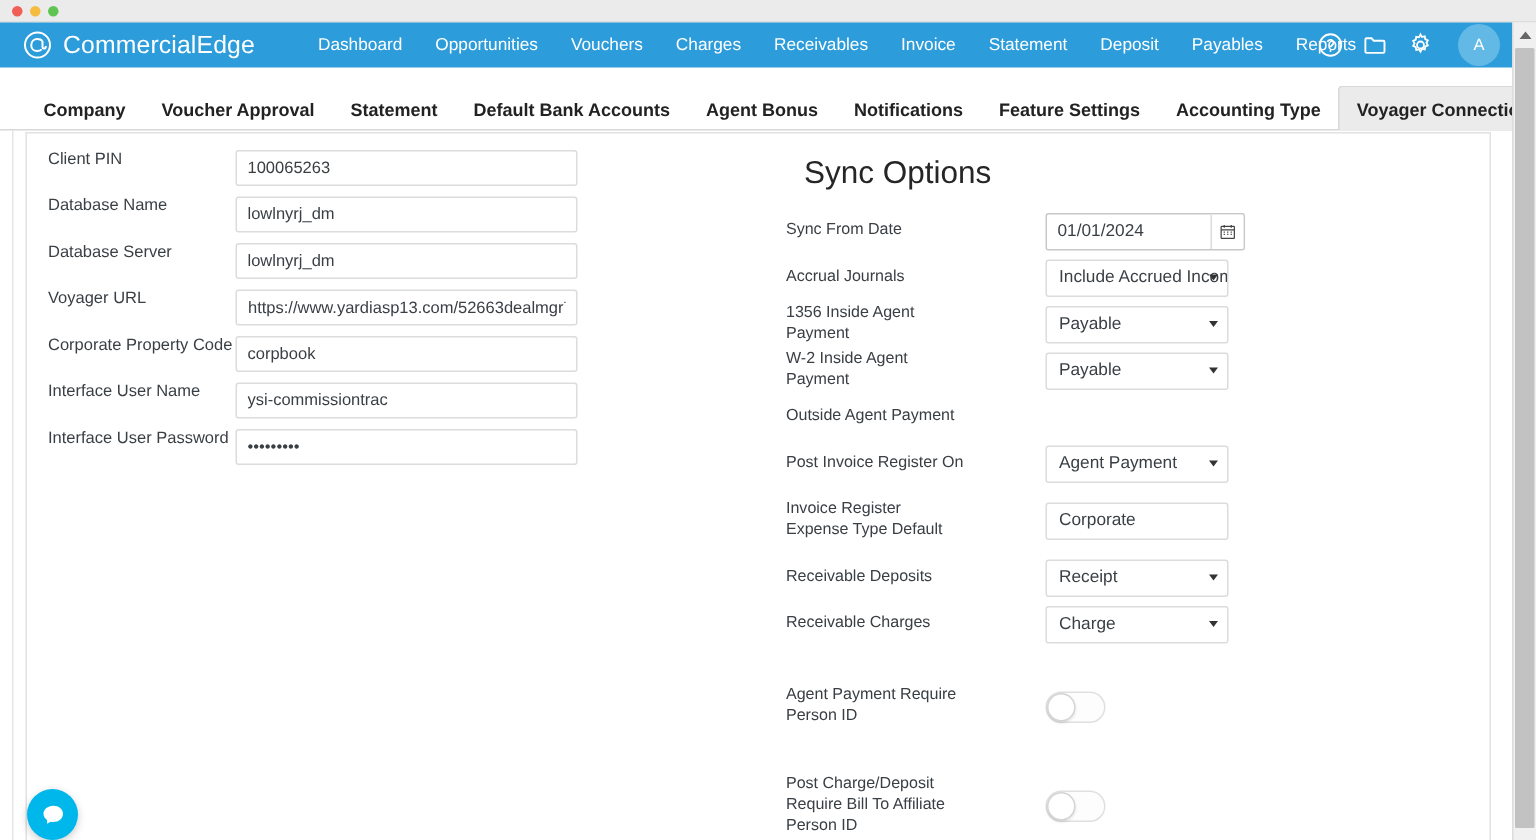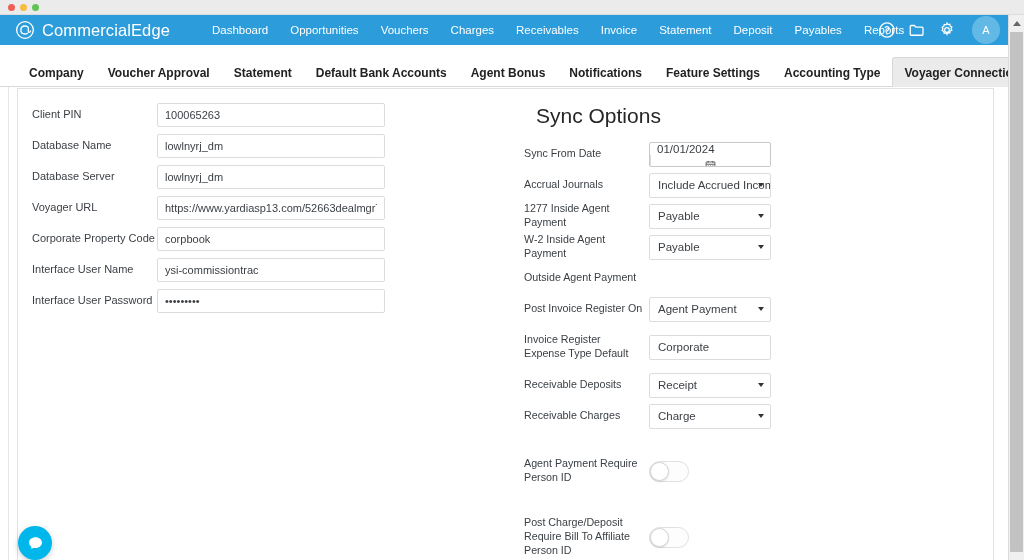--- a/index.html
+++ b/index.html
@@ -153,21 +153,21 @@
 
   
   .left-col {
     position: absolute;
     top: 0; left: 0;
     width: 380px;
     padding-top: 11px;
   }
   .frow {
     display: flex;
-    align-items: center;
+    align-items: flex-start;
     height: 30px;
     margin-bottom: 1px;
     padding-left: 14px;
   }
   .flabel {
     width: 125px;
     flex: 0 0 125px;
     font-size: 11px;
     color: #3a3f44;
     line-height: 1.25;
@@ -197,20 +197,21 @@
     color: #262626;
     padding: 15px 0 11px 28px;
     font-weight: normal;
   }
   .srow {
     display: flex;
     align-items: center;
     min-height: 30px;
     padding-left: 16px;
     margin-bottom: 1px;
+    gap: 48px;
   }
   .srow.tall { min-height: 44px; align-items: center; }
   .slabel {
     width: 125px;
     flex: 0 0 125px;
     font-size: 10.7px;
     color: #3a3f44;
     line-height: 1.3;
     padding-right: 6px;
   }
@@ -234,30 +235,29 @@
     position: absolute;
     right: 7px; top: 10px;
     width: 0; height: 0;
     border-left: 3.5px solid transparent;
     border-right: 3.5px solid transparent;
     border-top: 4.5px solid #333333;
   }
   .sel.plain { padding-right: 8px; }
 
   .datefield {
-    width: 122px;
+    width: 133px;
     height: 25px;
     border: 1px solid #c8c8c8;
     border-radius: 2px;
     background: #ffffff;
     display: flex;
     align-items: stretch;
     overflow: hidden;
     cursor: text;
-    flex-direction: column;
   }
   .datefield .dval {
     flex: 1;
     font-size: 11.5px;
     color: #3a3f44;
     display: flex;
     align-items: center;
     padding-left: 7px;
   }
   .datefield .dbtn {
@@ -480,21 +480,21 @@
         <div class="slabel">Accrual Journals</div>
         <div class="sctl">
           <div class="sel plain">
             <span>Include Accrued Income</span>
             <span class="caret"></span>
           </div>
         </div>
       </div>
 
       <div class="srow">
-        <div class="slabel">1277 Inside Agent Payment</div>
+        <div class="slabel">1356 Inside Agent Payment</div>
         <div class="sctl">
           <div class="sel">
             <span>Payable</span>
             <span class="caret"></span>
           </div>
         </div>
       </div>
 
       <div class="srow">
         <div class="slabel">W-2 Inside Agent Payment</div>

